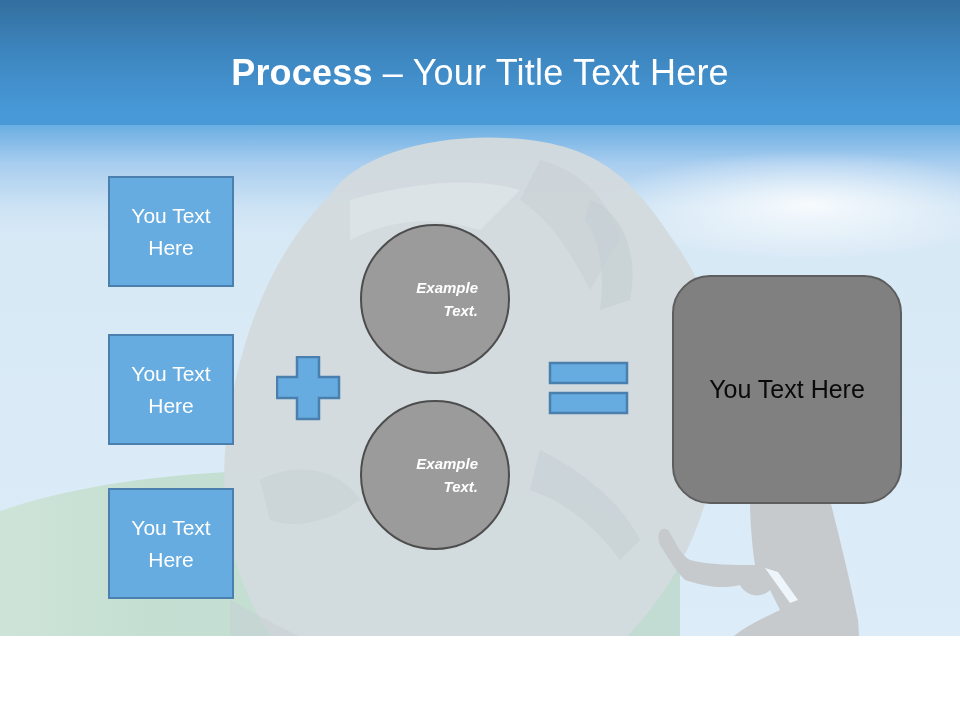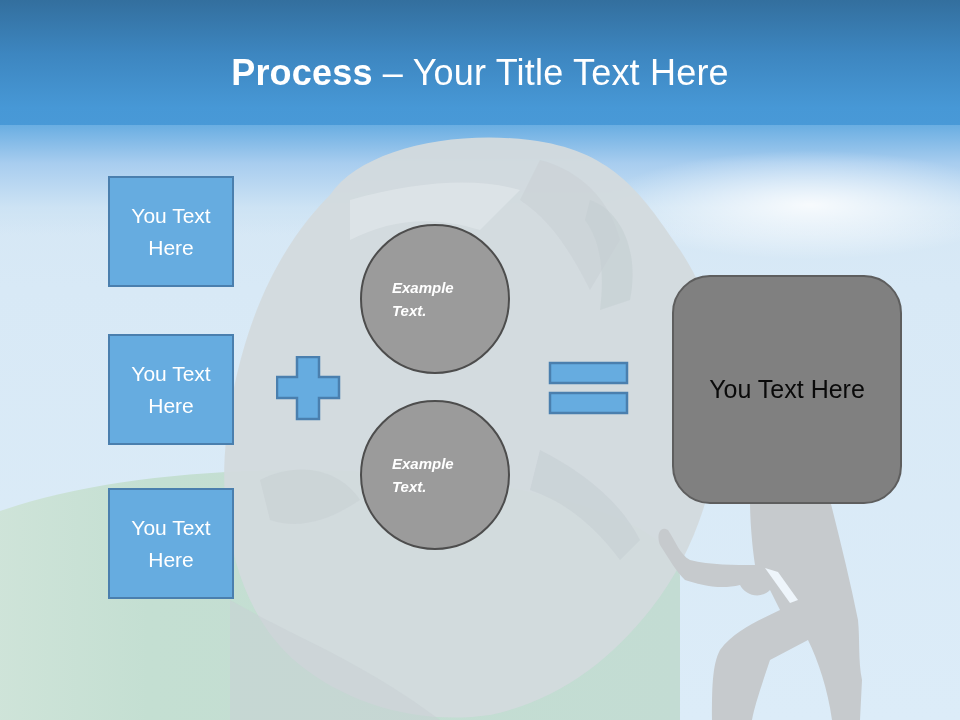--- a/index.html
+++ b/index.html
@@ -1,37 +1,37 @@
 <!DOCTYPE html>
 <html><head>
   <meta charset="utf-8">
   <style>
     html, body { margin: 0; padding: 0; }
     body { width: 960px; height: 720px; overflow: hidden; position: relative;
       font-family: "Liberation Sans", "DejaVu Sans", sans-serif; }
-    .slide { position: absolute; left: 0; top: 0; width: 960px; height: 720px; overflow: hidden;
+    .slide { position: absolute; left: 0; top: 0; width: 960px; height: 636px; overflow: hidden;
       background: linear-gradient(180deg, #cfe3f3 0%, #d8e9f6 40%, #dcecf8 100%); }
     .sky-band { position: absolute; left: 0; top: 0; width: 960px; height: 135px;
       background: linear-gradient(180deg, #336f9e 0%, #3d86c0 40%, #4798d6 80%, #4a9ad8 100%); }
     .sky-fade { position: absolute; left: 0; top: 125px; width: 960px; height: 110px;
       background: linear-gradient(180deg, #6aaee2 0%, #a8cdef 35%, #cde3f4 75%, rgba(216,233,246,0) 100%); }
     .cloud { position: absolute; left: 600px; top: 150px; width: 420px; height: 110px; border-radius: 50%;
       background: radial-gradient(ellipse at center, rgba(255,255,255,0.85) 0%, rgba(255,255,255,0) 70%); }
     .grass { position: absolute; left: -80px; top: 470px; width: 760px; height: 380px; border-radius: 50% 50% 0 0 / 28% 28% 0 0;
       background: linear-gradient(90deg, #d4e6dc 0%, #c4dfd2 30%, #c3dcd3 100%); }
     .bg-figure { position: absolute; }
     .title { position: absolute; left: 0; top: 52px; width: 960px; text-align: center; color: #ffffff;
       font-size: 36px; letter-spacing: 0.2px; }
     .title b { font-weight: bold; }
     .blue-box { position: absolute; left: 108px; width: 126px; height: 111px; background: #66ace0;
       border: 2px solid #4a7fae; box-sizing: border-box; display: flex; align-items: center; justify-content: center;
       text-align: center; color: #ffffff; font-size: 21px; line-height: 32px; padding: 0 8px; }
     .circle { position: absolute; left: 360px; width: 150px; height: 150px; border-radius: 50%;
       background: #9b9b9b; border: 2px solid #4d4d4d; box-sizing: border-box; display: flex; align-items: center;
-      justify-content: center; text-align: left; color: #ffffff; font-style: italic; font-weight: bold;
+      justify-content: center; text-align: right; color: #ffffff; font-style: italic; font-weight: bold;
       font-size: 15px; line-height: 23px; padding: 0 30px; }
     .result-box { position: absolute; left: 672px; top: 275px; width: 230px; height: 229px; background: #808080;
       border: 2px solid #5e5e5e; border-radius: 38px; box-sizing: border-box; display: flex; align-items: center;
       justify-content: center; color: #0a0a0a; font-size: 25px; }
     .op { position: absolute; }
   </style>
 </head>
 <body>
 
 <div class="slide">

